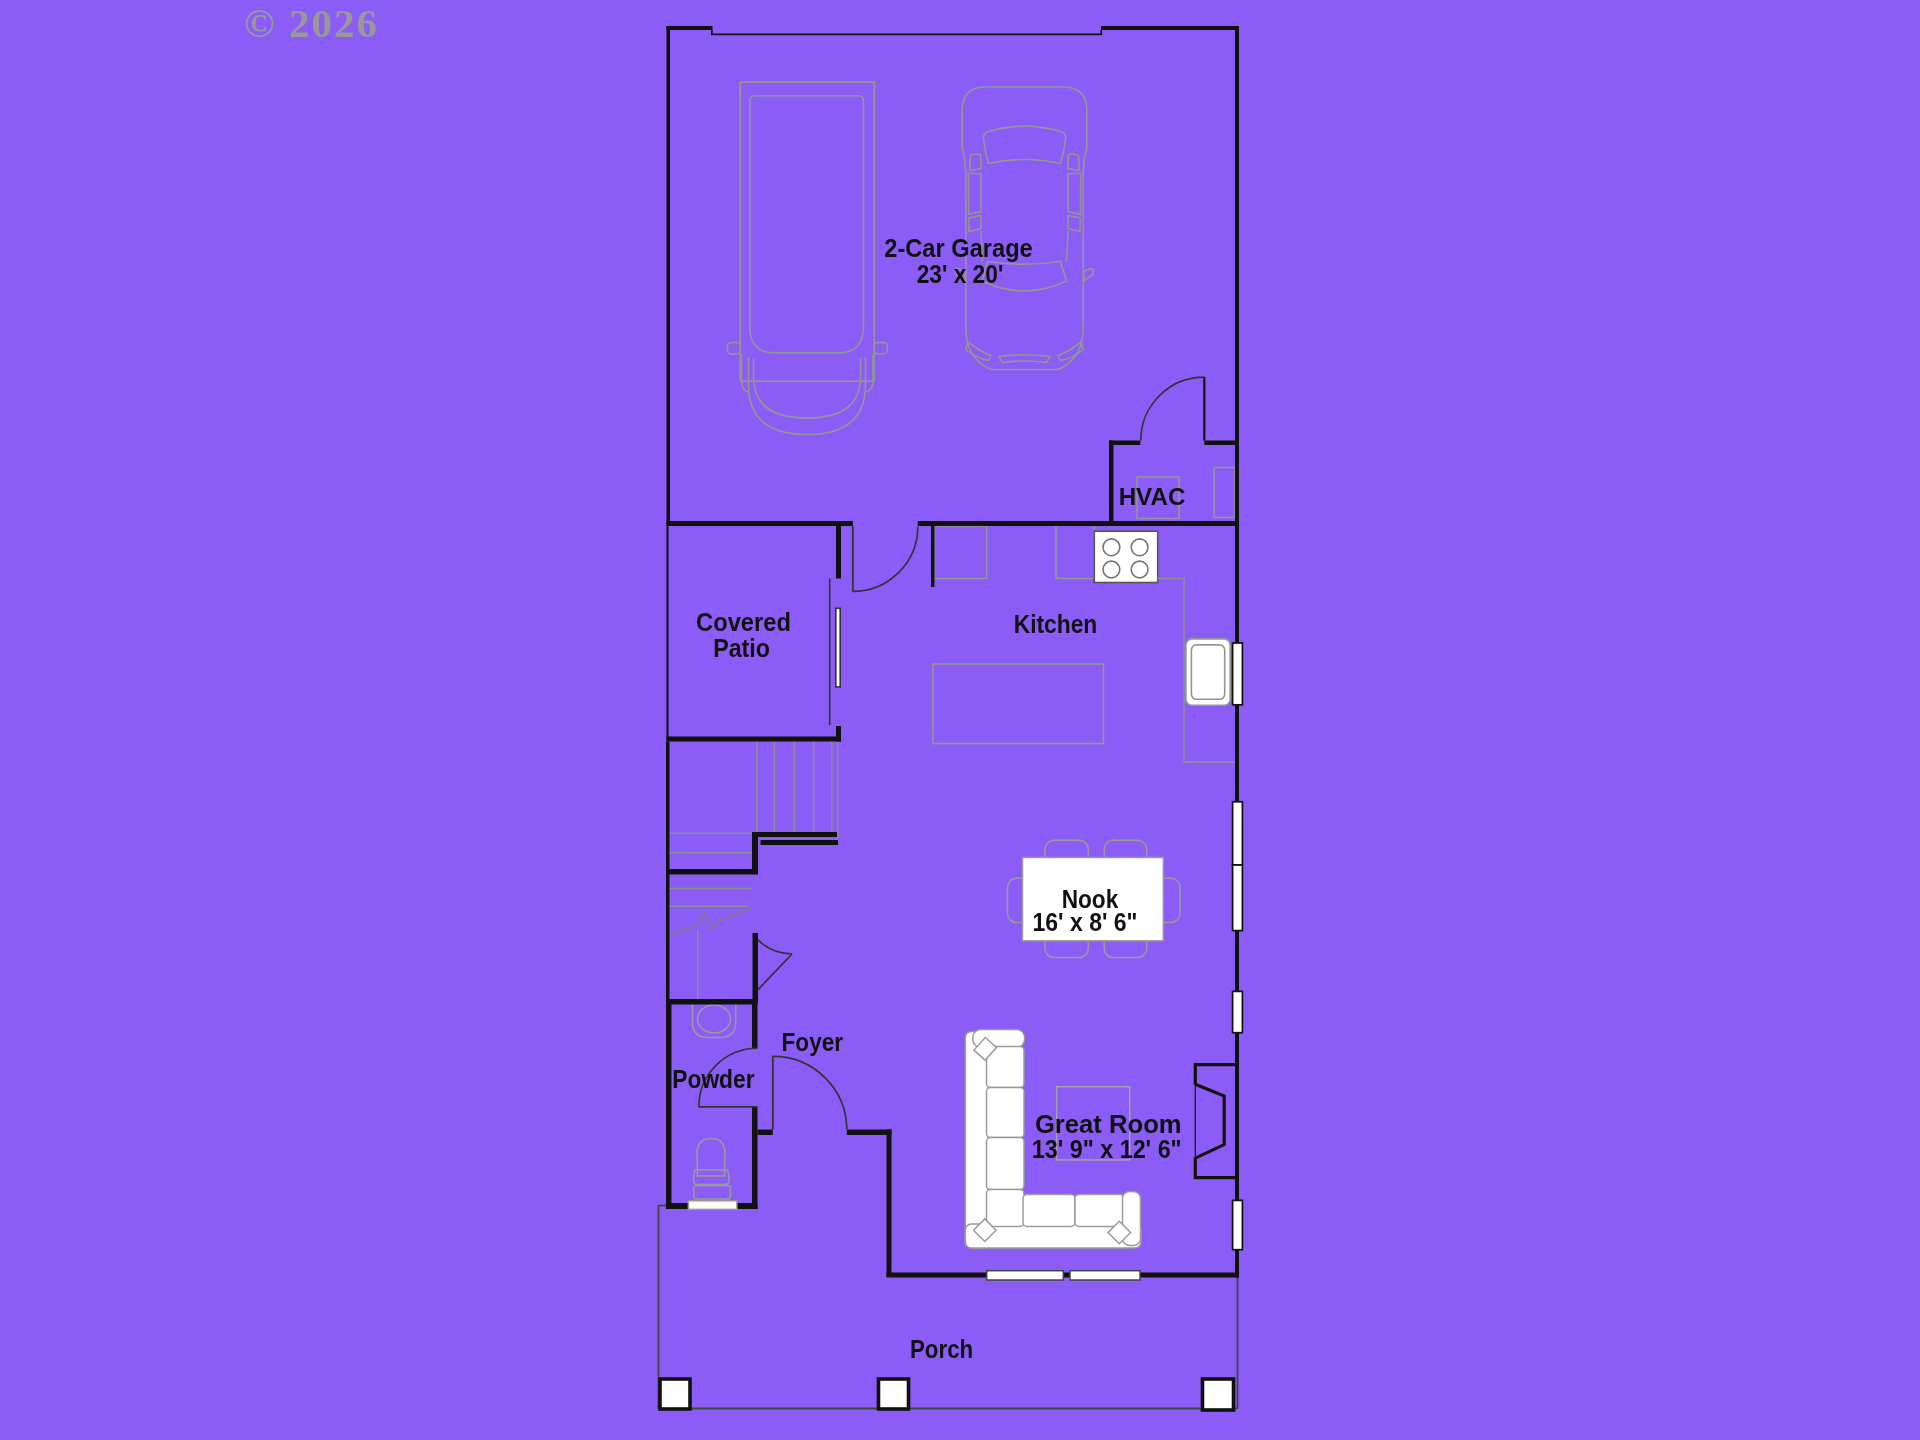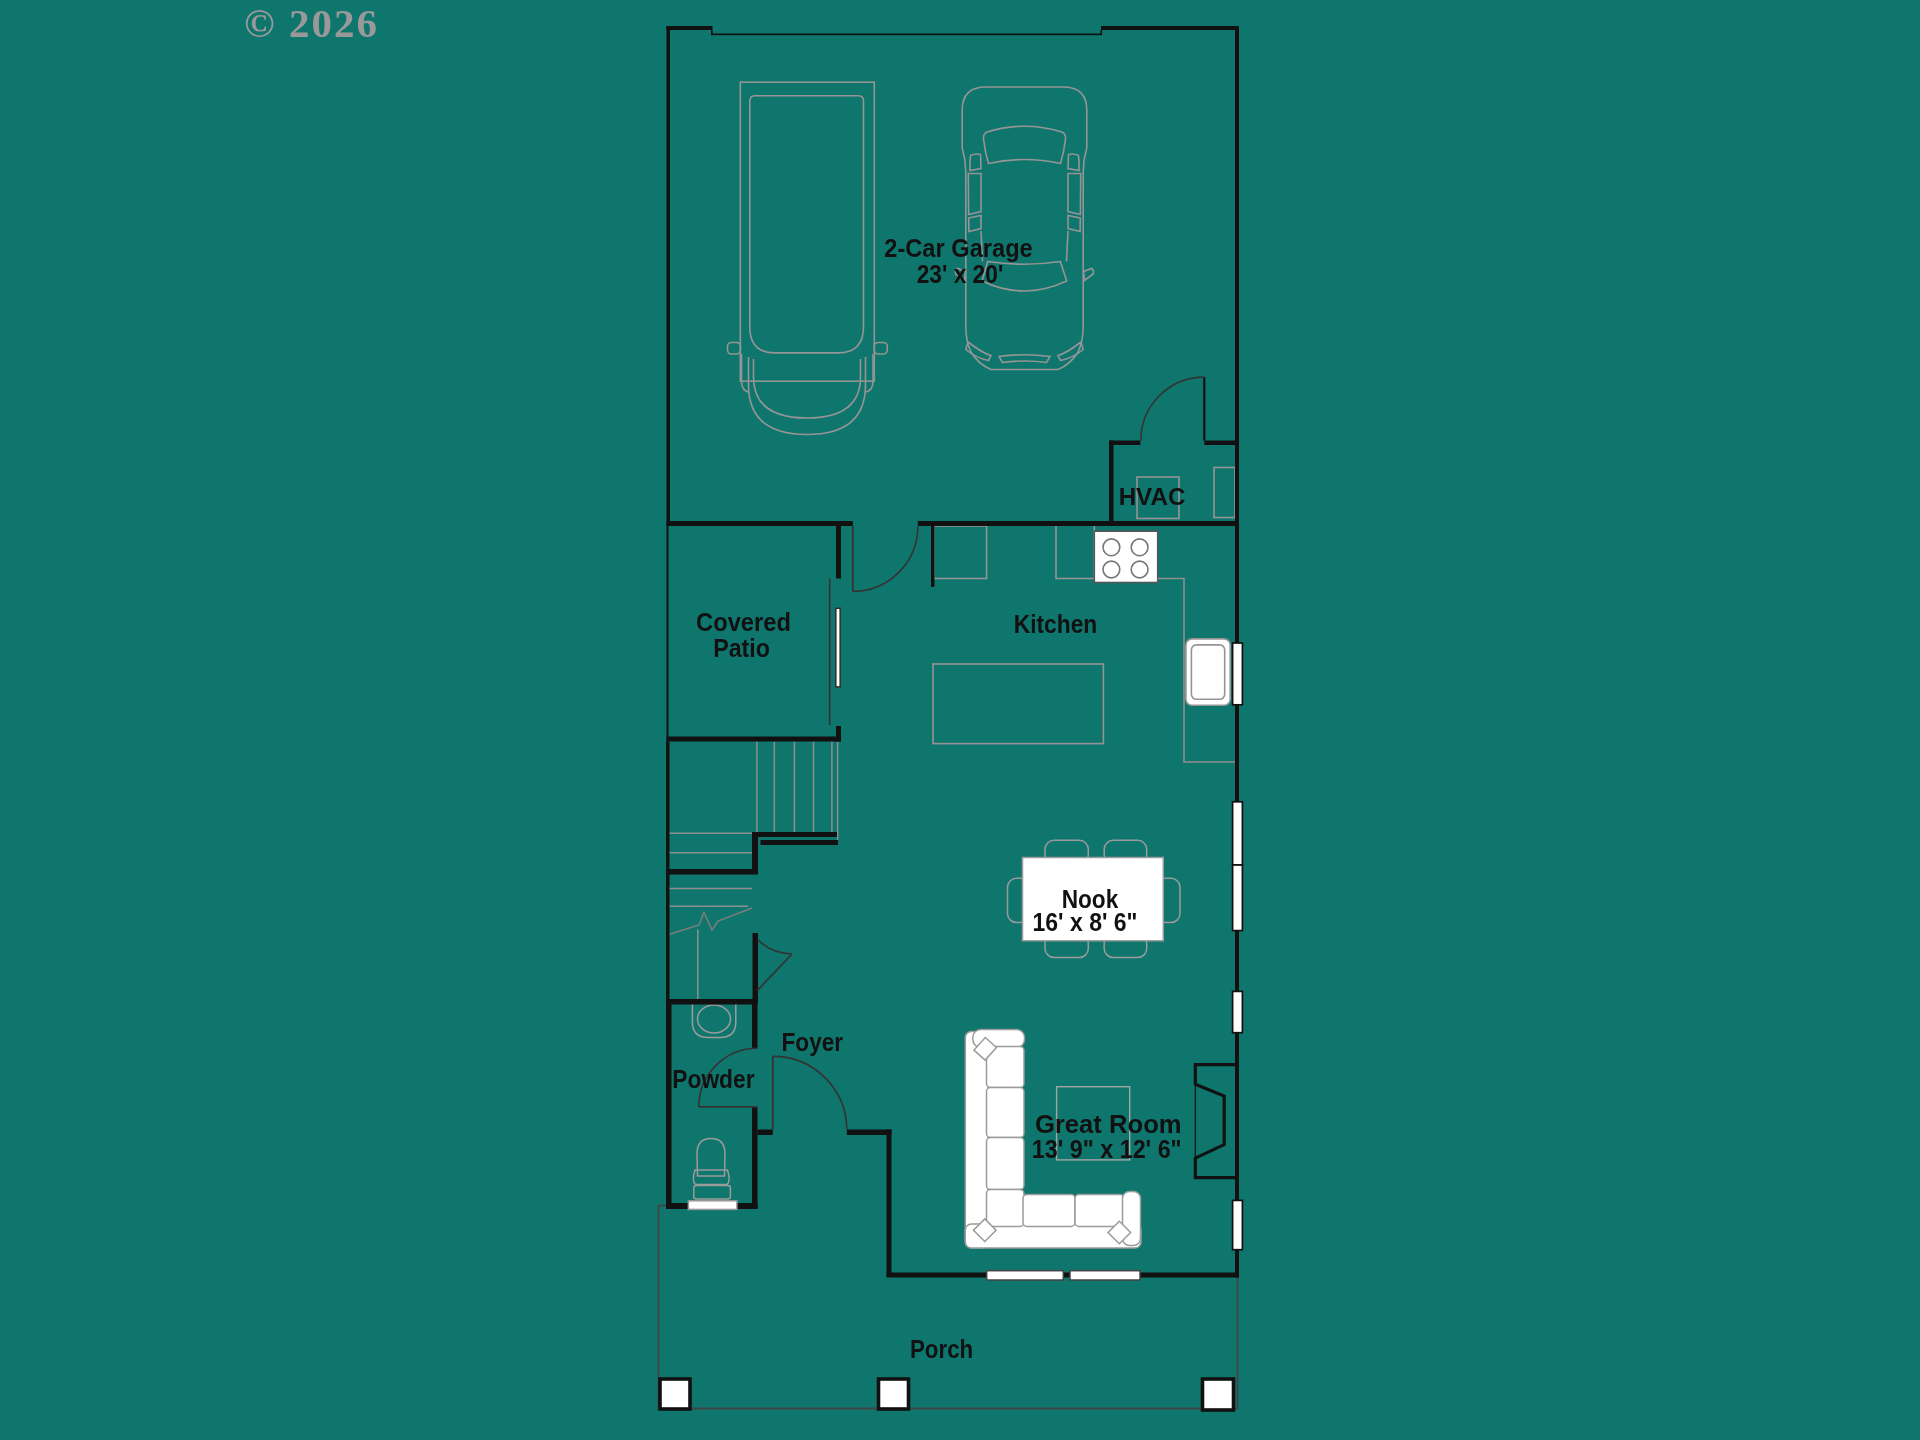--- a/index.html
+++ b/index.html
@@ -1,16 +1,16 @@
 <!DOCTYPE html>
 <html><head>
 <meta charset="utf-8">
 <style>
   html,body{margin:0;padding:0;background:#ffffff;}
-  .page{width:1920px;height:1440px;position:relative;background:#0f766e;overflow:hidden;}
+  .page{width:1920px;height:1440px;position:relative;background:#8b5cf6;overflow:hidden;}
   text{font-family:"Liberation Sans",sans-serif;font-weight:bold;fill:#111;}
   .lbl{font-size:25px;letter-spacing:0px;}
 </style>
 </head>
 <body>
 <div class="page">
 <svg width="1920" height="1440" viewBox="0 0 1920 1440">
 
 <text x="244" y="37" style="font-family:'Liberation Serif',serif;font-weight:bold;font-size:41px;fill:#999999;letter-spacing:2px;">© 2026</text>
 

